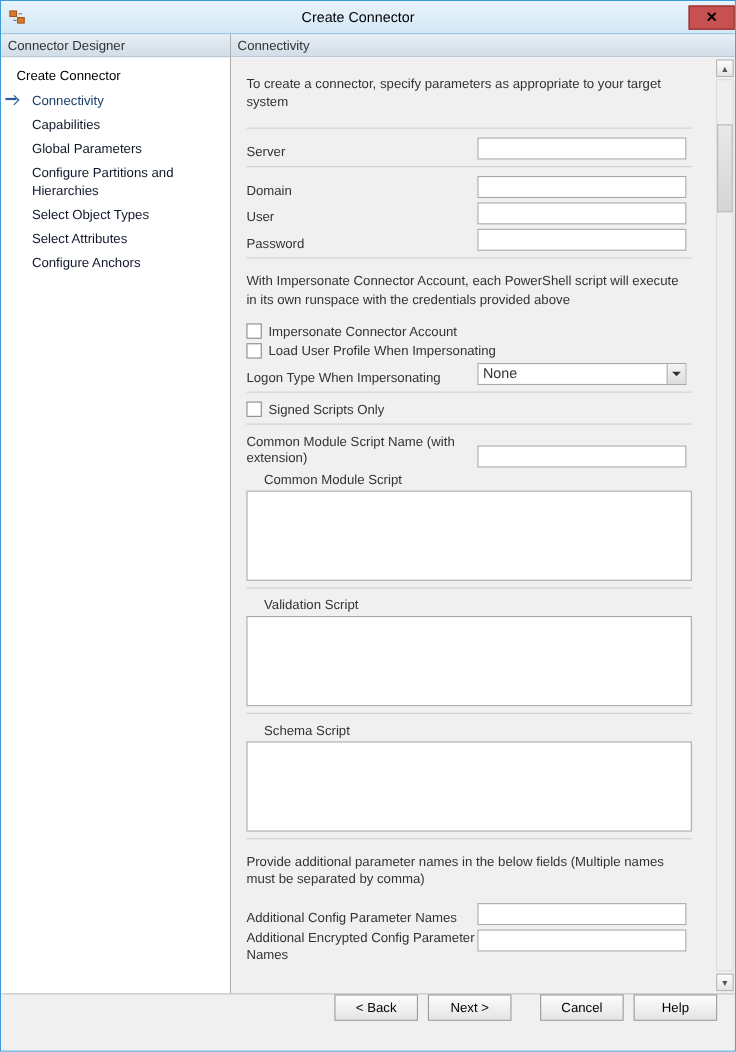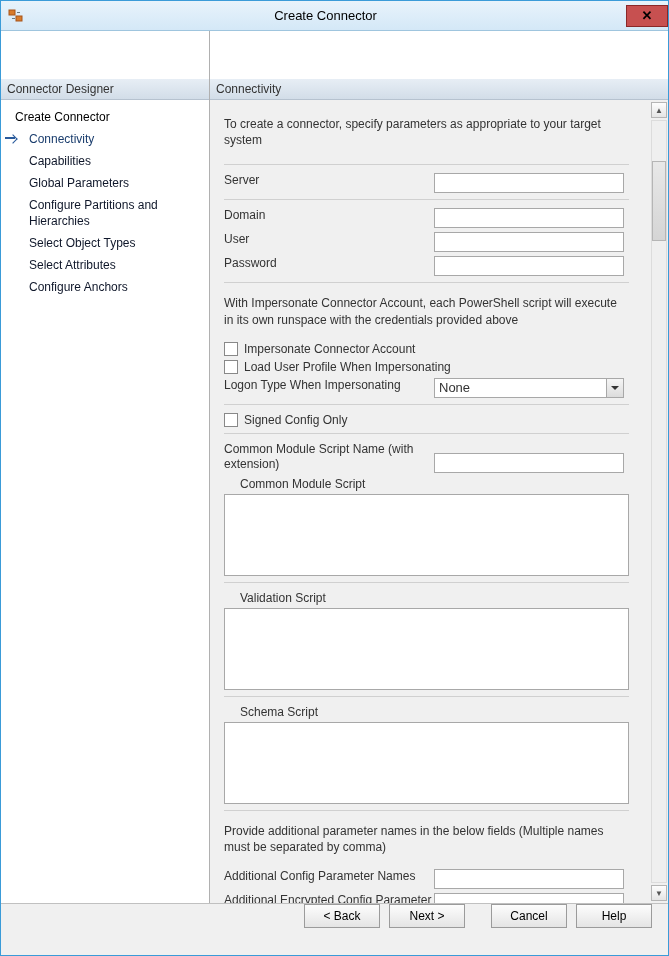--- a/index.html
+++ b/index.html
@@ -7,41 +7,41 @@
 
 
 .titlebar { height: 30px; background: linear-gradient(to bottom, #e8f3fb, #d4e8f7); display: flex; align-items: center; padding: 0 0 0 6px; border-bottom: 1px solid #9fc5de; position: relative; }
 .titlebar .app-icon { width: 18px; height: 18px; display: flex; align-items: center; justify-content: center; }
 .titlebar .title { flex: 1; text-align: center; font-size: 13px; color: #000; }
 .titlebar .close-btn { width: 42px; height: 22px; background: #c75050; color: #000; display: flex; align-items: center; justify-content: center; font-weight: bold; font-size: 13px; border: 1px solid #8a2828; margin-right: 0; }
 
 
 .main { flex: 1; display: flex; min-height: 0; }
 .sidebar { width: 209px; background: #fff; border-right: 1px solid #b0b0b0; display: flex; flex-direction: column; }
-.panel-header { background: linear-gradient(to bottom, #e7eef5, #d2dde8); border-bottom: 1px solid #b6c2cf; padding: 3px 6px; font-size: 12px; color: #333; margin-top: 48px; }
+.panel-header { background: linear-gradient(to bottom, #e7eef5, #d2dde8); border-bottom: 1px solid #b6c2cf; padding: 3px 6px; font-size: 12px; color: #333; }
 .nav-items { padding: 6px 0; }
 .nav-item { padding: 3px 8px 3px 28px; color: #0f172a; cursor: default; position: relative; line-height: 16px; }
 .nav-item.primary { padding-left: 14px; color: #000; }
 .nav-item.active { color: #1a3d6d; }
 .nav-item.active::before { content: ""; position: absolute; left: 6px; top: 5px; width: 10px; height: 10px; border: solid #2a5b9c; border-width: 2px 2px 0 0; transform: rotate(45deg) scale(0.55); }
 .nav-item.active .arrow-body { position:absolute; left:4px; top:9px; width:10px; height:2px; background:#2a5b9c; }
 
 .content { flex: 1; display: flex; flex-direction: column; min-width:0; }
 .content-body { flex:1; display:flex; background:#f0f0f0; min-height:0; }
 .form-area { flex:1; padding: 12px 10px 12px 14px; overflow:hidden; color:#333; }
 .scrollbar-col { width: 18px; background:#f0f0f0; display:flex; flex-direction:column; align-items:center; }
 .scroll-arrow { width:16px; height:16px; border:1px solid #b5b5b5; background:linear-gradient(#fdfdfd,#e5e5e5); display:flex; align-items:center; justify-content:center; font-size:8px; color:#555; margin:2px 0; }
 .scroll-track { flex:1; width:16px; background:#efefef; border:1px solid #dcdcdc; position:relative; }
 .scroll-thumb { position:absolute; left:0; right:0; top:40px; height:80px; background:linear-gradient(#e8e8e8,#d5d5d5); border:1px solid #b5b5b5; }
 
 .desc { padding: 4px 0 10px 0; line-height:1.35; max-width: 400px; }
 .section-divider { border:none; border-top:1px solid #d0d0d0; margin: 6px 0 8px 0; width:100%; }
 .section-divider.short { width: 405px; }
 
-.field-row { display:flex; align-items:flex-start; margin: 4px 0; }
+.field-row { display:flex; align-items:flex-end; margin: 4px 0; }
 .field-label { width: 210px; color:#333; }
 .field-input { width: 190px; height: 20px; border:1px solid #a8a8a8; background:#fff; padding: 1px 3px; font-family:inherit; font-size:12px; }
 .check-row { display:flex; align-items:center; gap:6px; margin:4px 0; }
 .check-box { width:14px; height:14px; border:1px solid #888; background:#fff; display:inline-block; }
 
 .select-wrap { position:relative; width:190px; height:20px; border:1px solid #a8a8a8; background:#fff; display:flex; align-items:center; }
 .select-wrap .sel-text { flex:1; padding:0 4px; font-size:13px; }
 .select-wrap .sel-btn { width:17px; height:100%; background:linear-gradient(#f5f5f5,#dcdcdc); border-left:1px solid #a8a8a8; display:flex; align-items:center; justify-content:center; }
 .select-wrap .sel-btn::after { content:""; border:4px solid transparent; border-top-color:#333; margin-top:4px; }
 
@@ -133,21 +133,21 @@
           <div class="field-label">Logon Type When Impersonating</div>
           <div class="select-wrap">
             <span class="sel-text">None</span>
             <span class="sel-btn"></span>
           </div>
         </div>
         <hr class="section-divider short">
 
         <div class="check-row">
           <span class="check-box"></span>
-          <span>Signed Config Only</span>
+          <span>Signed Scripts Only</span>
         </div>
         <hr class="section-divider short">
 
         <div class="field-row" style="align-items:flex-end">
           <div class="field-label" style="line-height:1.3">Common Module Script Name (with extension)</div>
           <input class="field-input" type="text" style="">
         </div>
 
         <div class="label-block">Common Module Script</div>
         <div class="textarea-box"></div>

